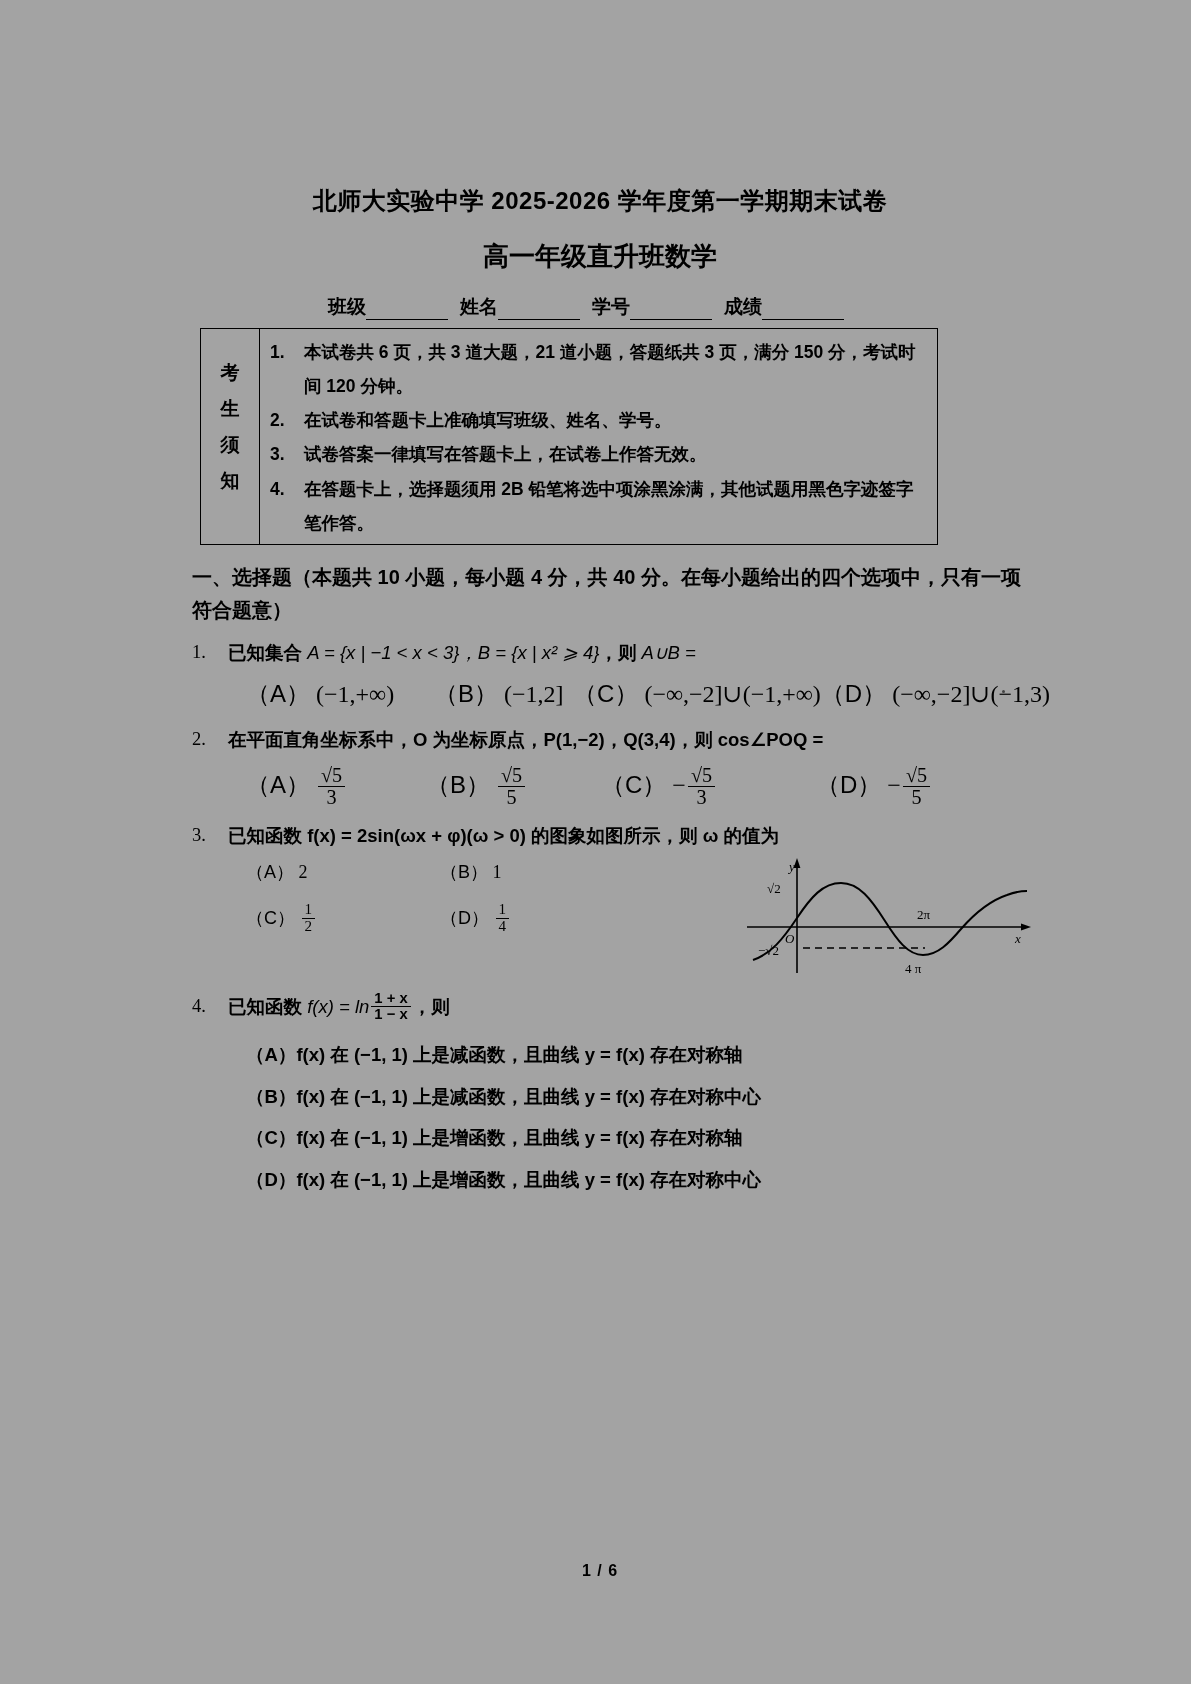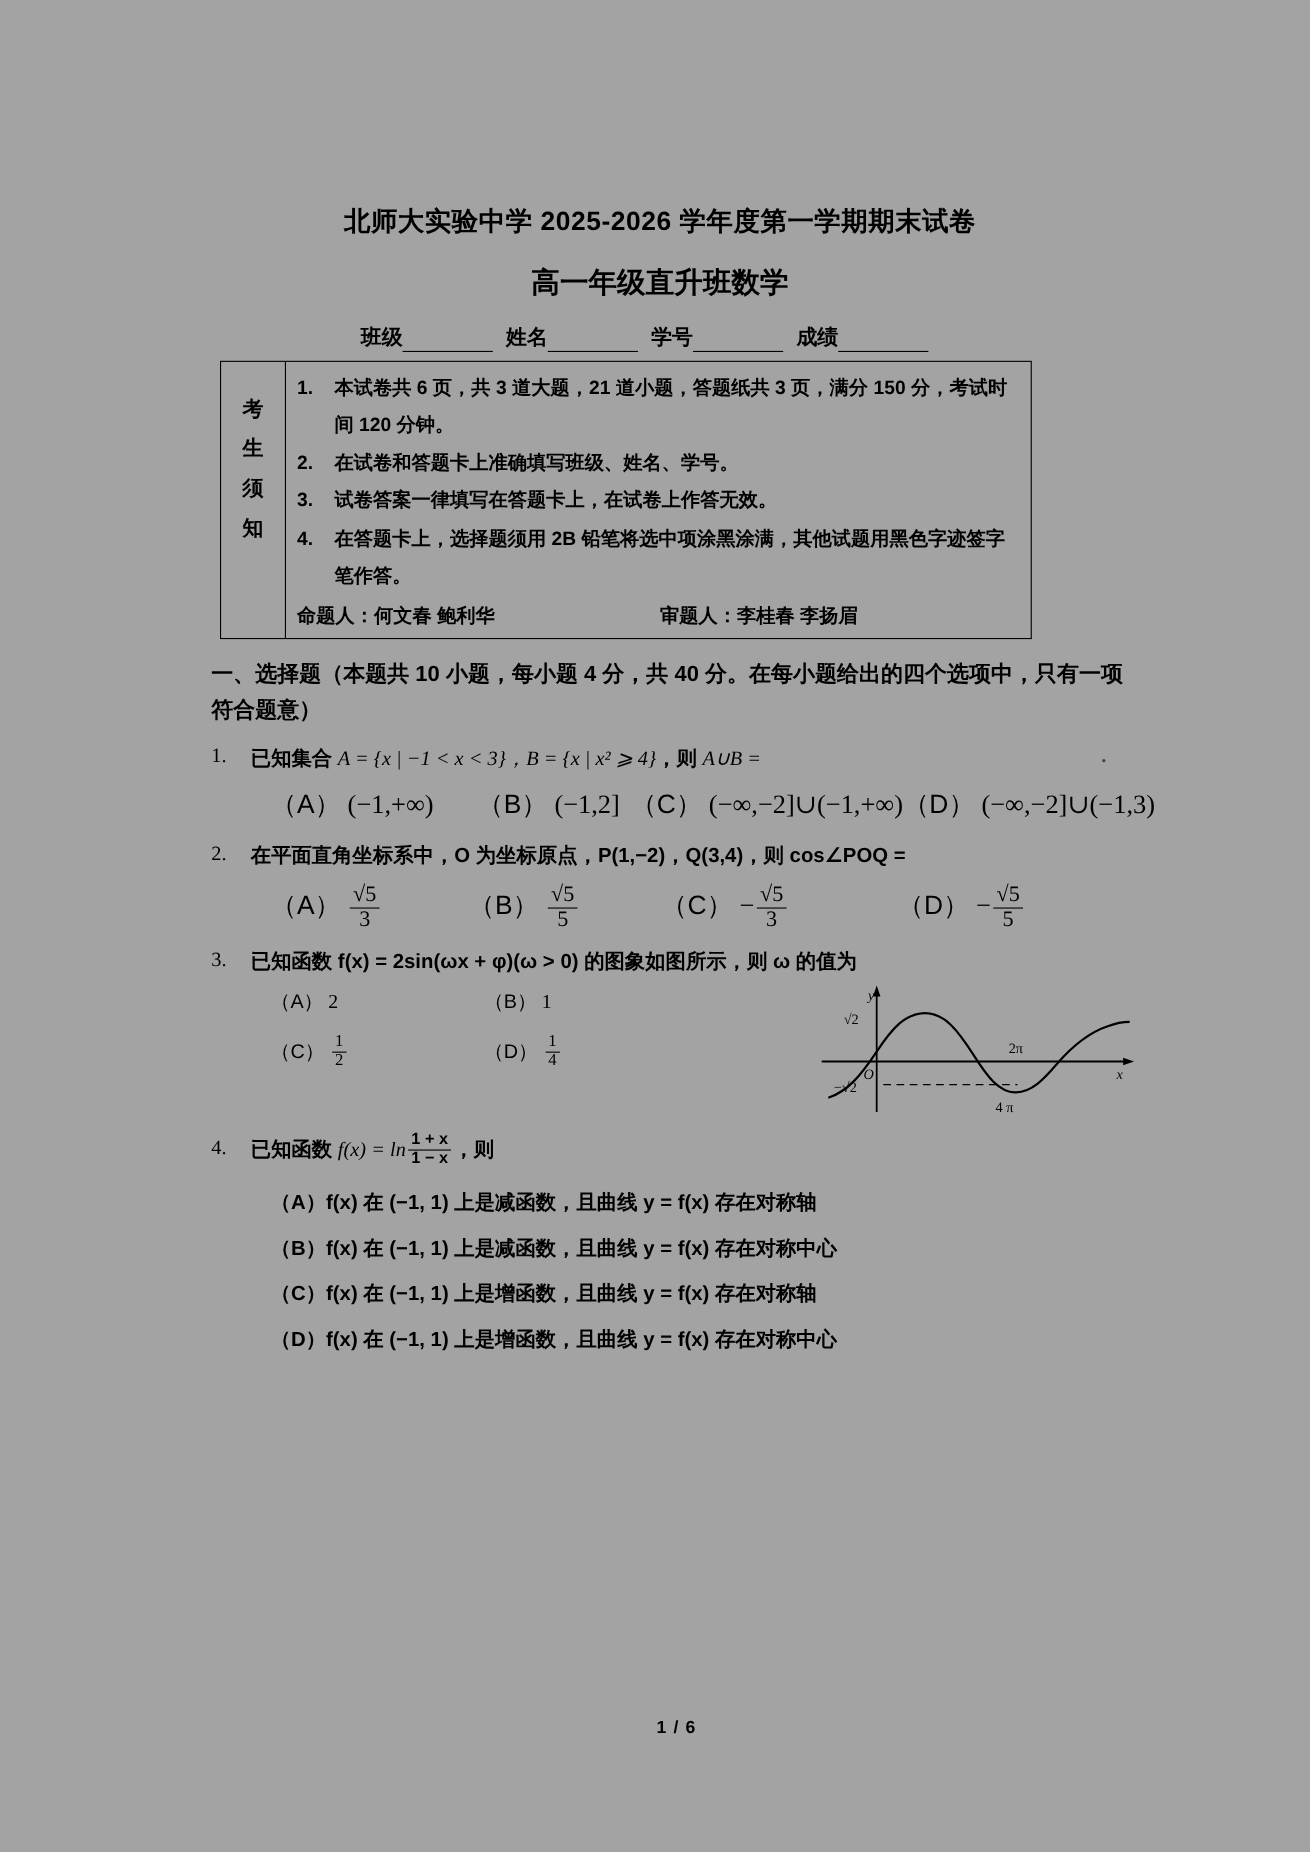--- a/index.html
+++ b/index.html
@@ -110,21 +110,21 @@
   .q{
     margin-top:11px;
     padding-left:42px;
     font-size:18.5px;
     line-height:1.6;
     position:relative;
   }
   .q-line{display:flex;align-items:flex-start;}
   .q-num{width:36px;flex:0 0 36px;font-family:"Liberation Serif",serif;}
   .q-text{flex:1;font-family:"Liberation Sans","DejaVu Sans",sans-serif;font-weight:bold;}
-  .q-text .mth{font-family:Liberation Serif, serif;font-style:italic;font-weight:normal;}
+  .q-text .mth{font-family:Liberation Sans, sans-serif;font-style:italic;font-weight:normal;}
   .opts{
     display:flex;
     padding-left:54px;
     margin-top:8px;
     font-family:"Liberation Serif","DejaVu Serif",serif;
     font-size:24px;
   }
   .opt{white-space:nowrap;}
   .opt-lbl{font-family:"Liberation Sans","DejaVu Sans",sans-serif;}
   .optcol{display:flex;flex-direction:column;gap:16px;padding-left:54px;margin-top:8px;font-size:18px;}
@@ -161,21 +161,21 @@
   .graph-wrap{
     position:absolute;
     left:595px;
     top:-10px;
     width:290px;
     height:130px;
   }
   .footer{
     position:absolute;
     bottom:104px;
-    left:15px;width:900px;
+    left:0;width:900px;
     text-align:center;
     font-size:16px;
     font-weight:bold;
     font-family:"Liberation Sans","DejaVu Sans",sans-serif;
     letter-spacing:1px;
   }
   .speck{position:absolute;width:3px;height:3px;background:#444;border-radius:50%;}
   .q3wrap{position:relative;}
 </style>
 </head>
@@ -222,24 +222,20 @@
           <span class="note-num">2.</span>
           <span class="note-text">在试卷和答题卡上准确填写班级、姓名、学号。</span>
         </div>
         <div class="note-item">
           <span class="note-num">3.</span>
           <span class="note-text">试卷答案一律填写在答题卡上，在试卷上作答无效。</span>
         </div>
         <div class="note-item">
           <span class="note-num">4.</span>
           <span class="note-text">在答题卡上，选择题须用 2B 铅笔将选中项涂黑涂满，其他试题用黑色字迹签字笔作答。</span>
-        </div>
-        <div class="credits">
-          <span class="credit-a">命题人：何文春 鲍利华</span>
-          <span class="credit-b">审题人：李桂春 李扬眉</span>
         </div>
       </div>
     </div>
 
     <div class="section-head">一、选择题（本题共 10 小题，每小题 4 分，共 40 分。在每小题给出的四个选项中，只有一项符合题意）</div>
 
     <div class="q">
       <div class="q-line">
         <span class="q-num">1.</span>
         <span class="q-text"><span>已知集合 </span><span class="mth">A = {x | −1 &lt; x &lt; 3}，B = {x | x² ⩾ 4}</span><span>，则 </span><span class="mth">A∪B =</span></span>

